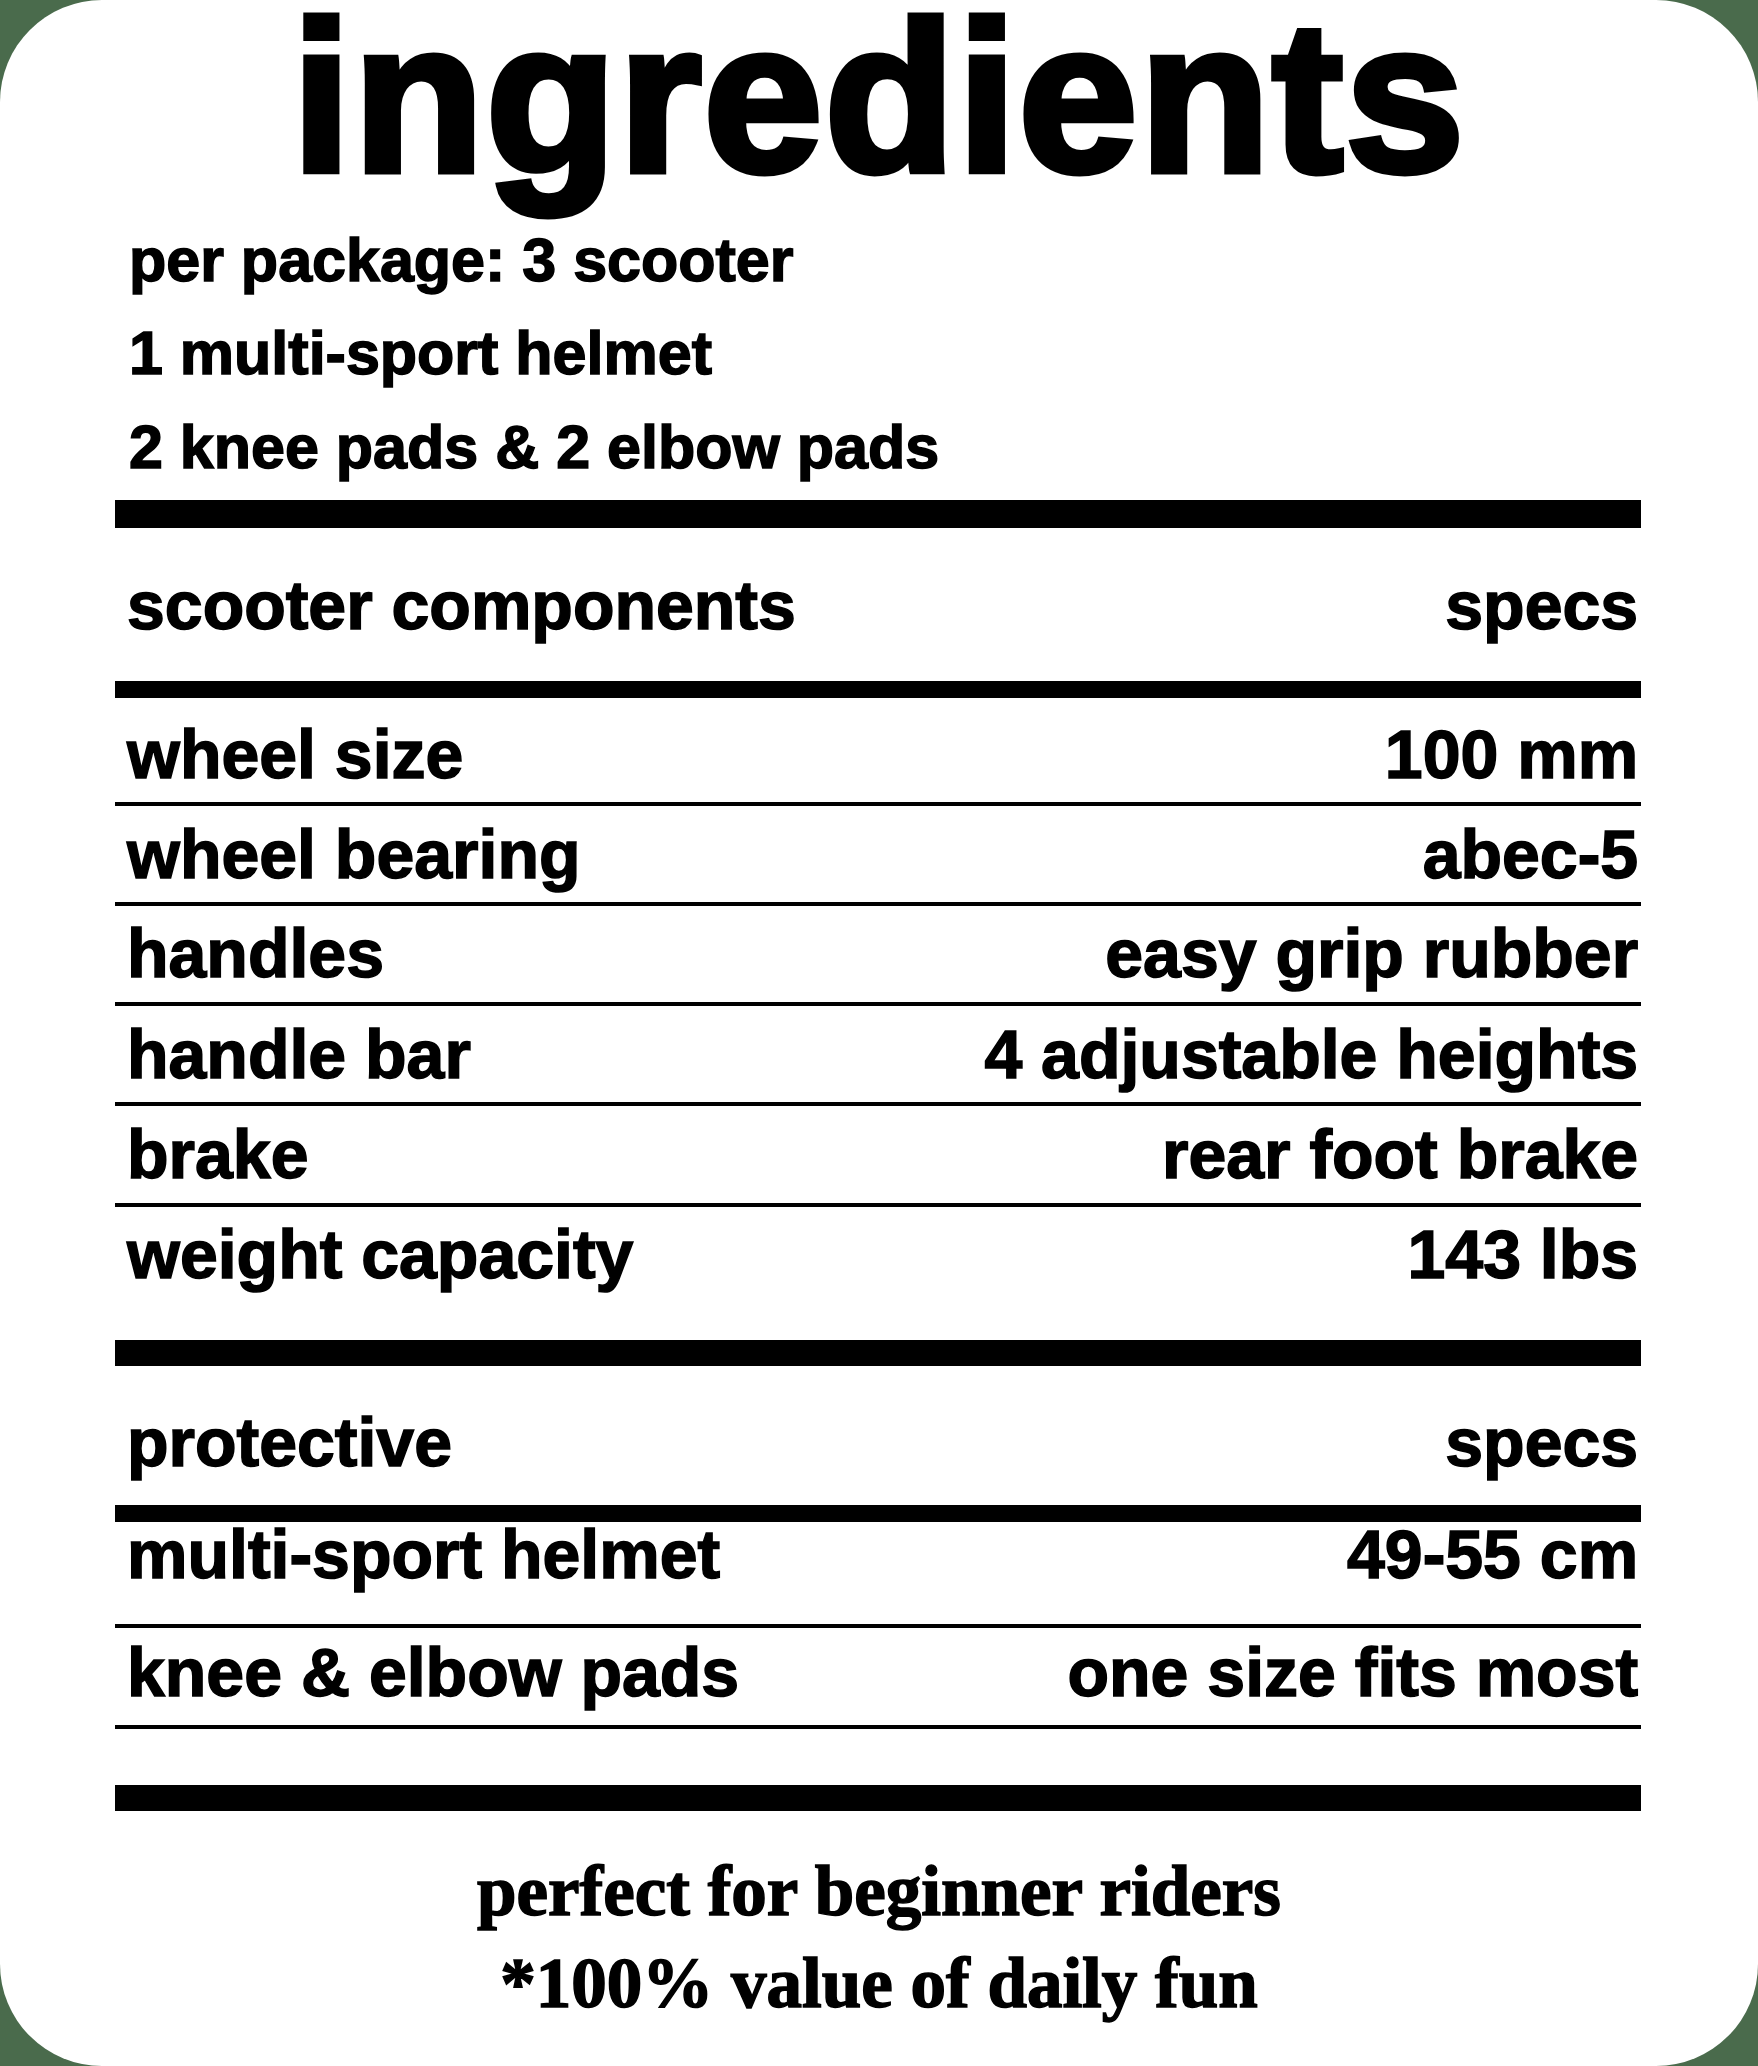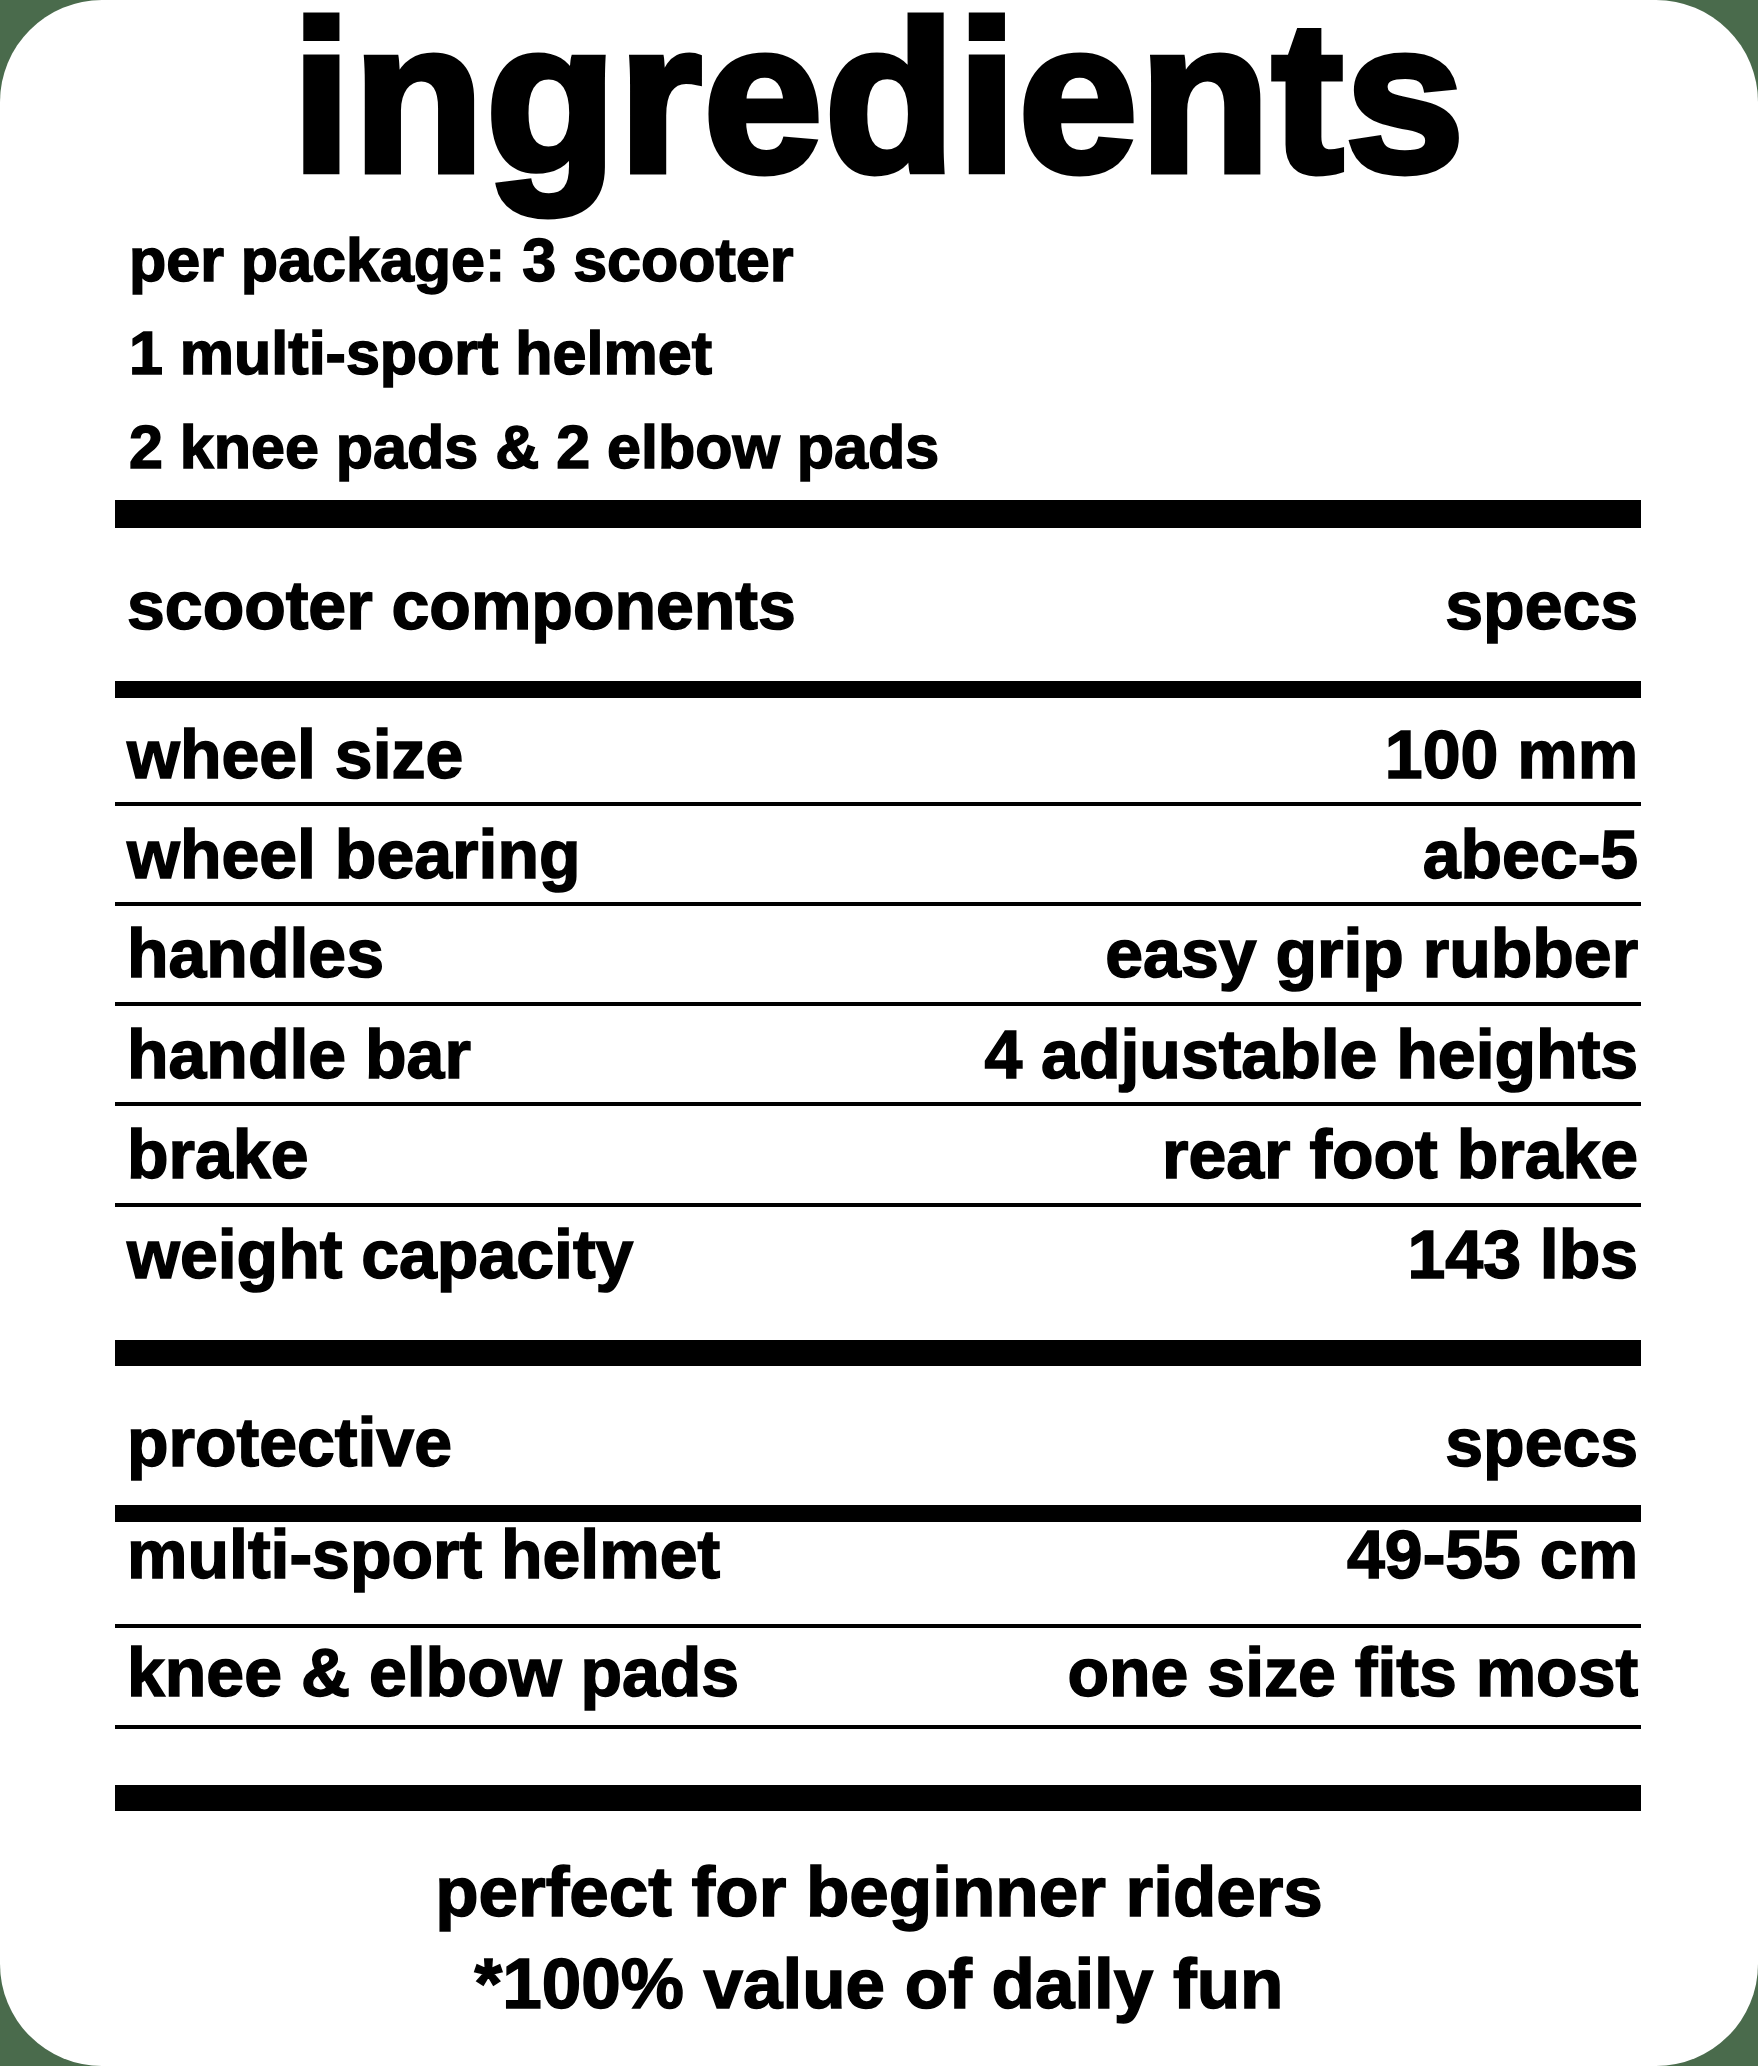--- a/index.html
+++ b/index.html
@@ -45,20 +45,21 @@
     padding:0;box-sizing:border-box;
   }
   .row .lbl{-webkit-text-stroke:1.5px #000;white-space:nowrap;padding-left:12px;}
   .row .val{-webkit-text-stroke:1.5px #000;white-space:nowrap;padding-right:2.9px;}
   .footer{
     position:absolute;left:0;width:100%;
     text-align:center;
     font-size:71px;line-height:71px;
     -webkit-text-stroke:1.5px #000;
     white-space:nowrap;
+    font-family:Liberation Serif, serif;
   }
 </style>
 </head>
 <body>
 
 <div class="sheet"></div>
 
 <div class="title">ingredients</div>
 
 <div class="txt intro" style="top:230px;">per package: 3 scooter</div>

